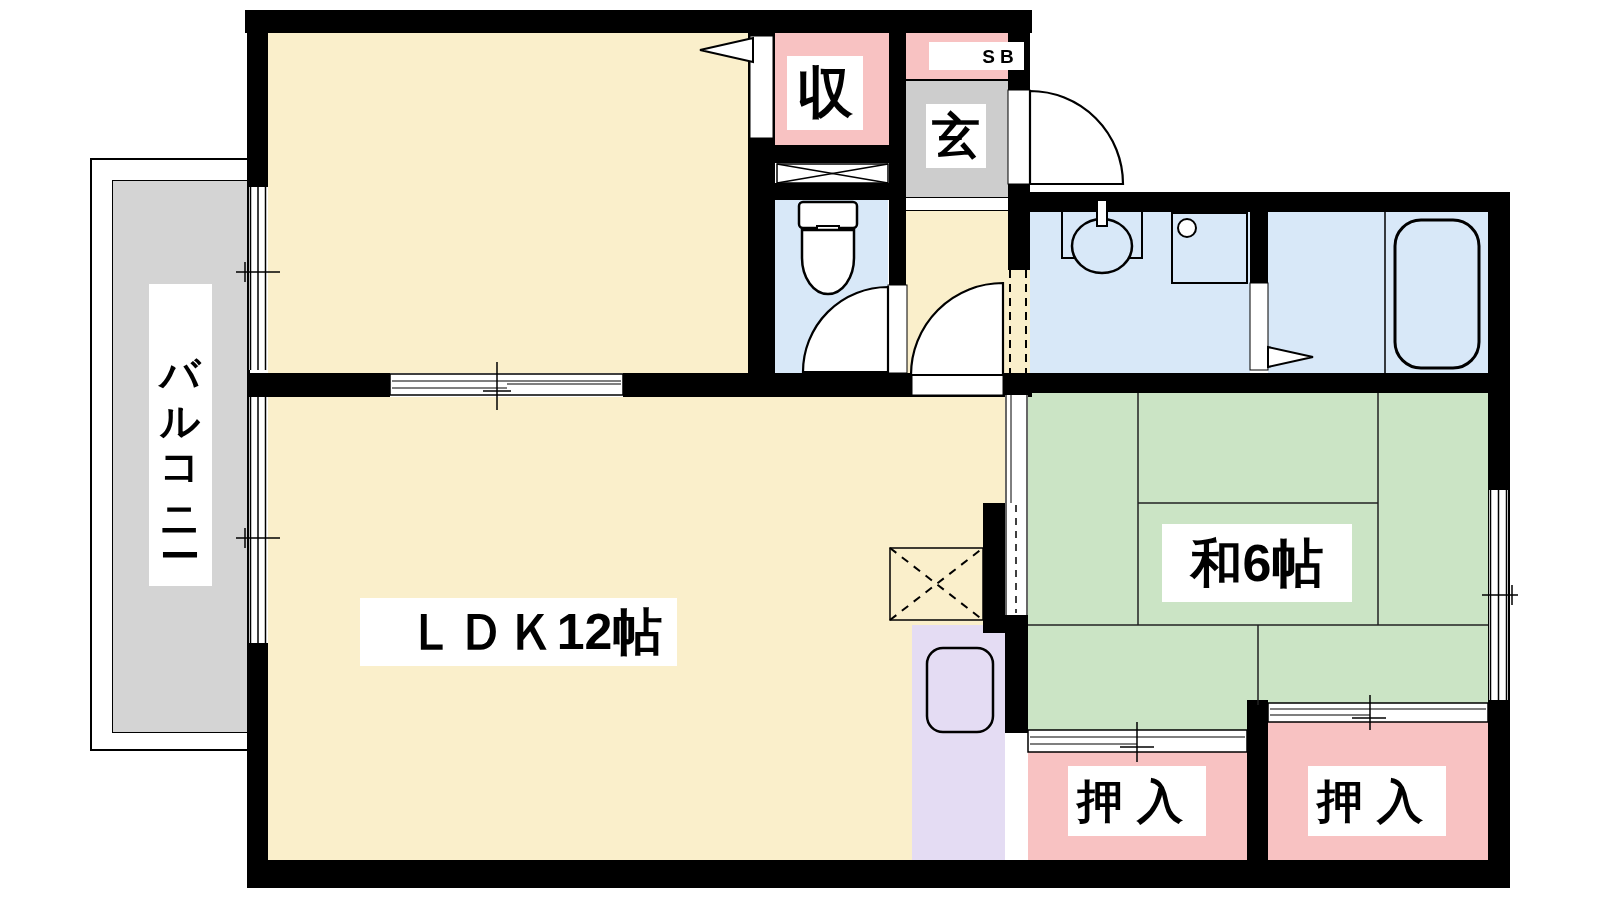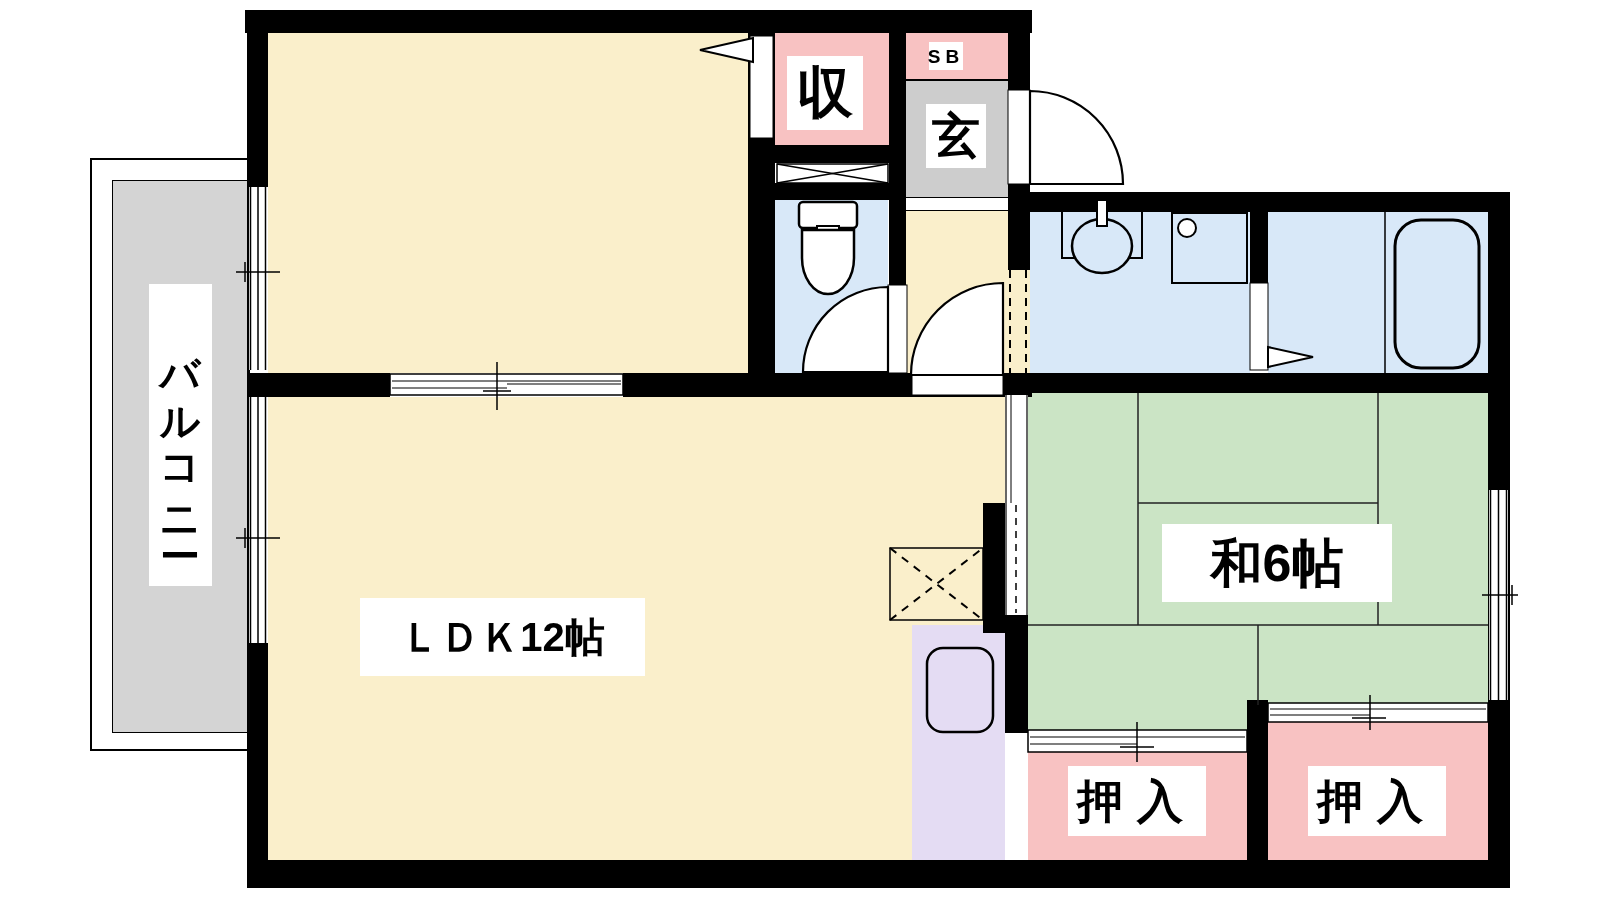--- a/index.html
+++ b/index.html
@@ -206,29 +206,29 @@
       <line x1="1270" y1="709" x2="1486" y2="709" stroke="#000" stroke-width="1.2"></line>
       <line x1="1270" y1="715" x2="1370" y2="715" stroke="#000" stroke-width="1.2"></line>
       <line x1="1370" y1="695" x2="1370" y2="730" stroke="#000" stroke-width="1.5"></line>
       <line x1="1352" y1="718" x2="1386" y2="718" stroke="#000" stroke-width="1.5"></line>
     </g>
 
     <line x1="906" y1="80" x2="1008" y2="80" stroke="#000" stroke-width="2"></line>
   </svg>
 
 
-  <div class="label" style="left:360px;top:598px;width:285px;height:78px;font-size:40px;">ＬＤＫ12帖</div>
-
-  <div class="label" style="left:1162px;top:524px;width:230px;height:78px;font-size:52px;">和6帖</div>
+  <div class="label" style="left:360px;top:598px;width:285px;height:68px;font-size:50px;padding-left:32px;">ＬＤＫ12帖</div>
+
+  <div class="label" style="left:1162px;top:524px;width:190px;height:78px;font-size:52px;">和6帖</div>
 
   <div class="label vertical" style="left:149px;top:284px;width:63px;height:302px;font-size:40px;letter-spacing:6px;">バルコニー</div>
 
   <div class="label" style="left:787px;top:56px;width:76px;height:74px;font-size:56px;">収</div>
 
-  <div class="label" style="left:929px;top:42px;width:34px;height:28px;font-size:19px;letter-spacing:5px;">SB</div>
+  <div class="label" style="left:929px;top:42px;width:47px;height:28px;font-size:19px;letter-spacing:5px;padding-left:48px;">SB</div>
 
   <div class="label" style="left:926px;top:104px;width:60px;height:64px;font-size:48px;">玄</div>
 
   <div class="label" style="left:1068px;top:766px;width:138px;height:70px;font-size:46px;letter-spacing:14px;">押入</div>
 
   <div class="label" style="left:1308px;top:766px;width:138px;height:70px;font-size:46px;letter-spacing:14px;">押入</div>
 
 </div>
 
 </body></html>

